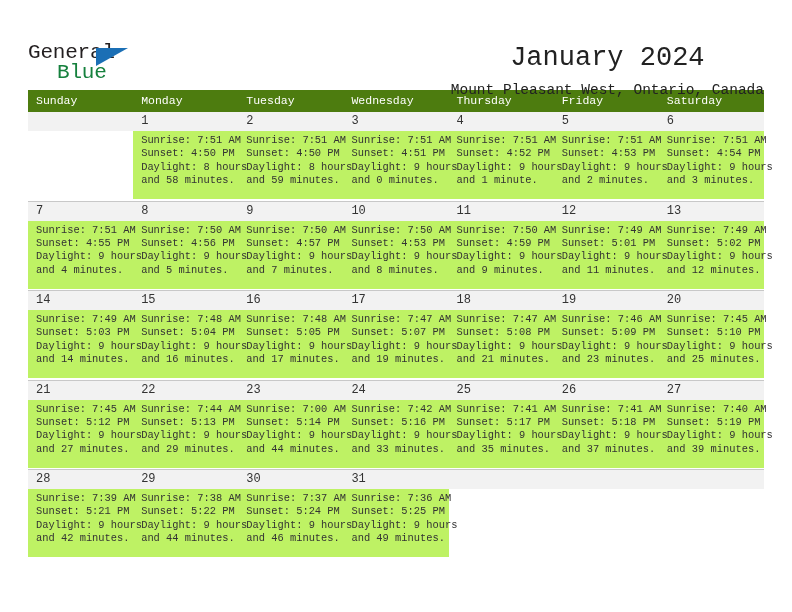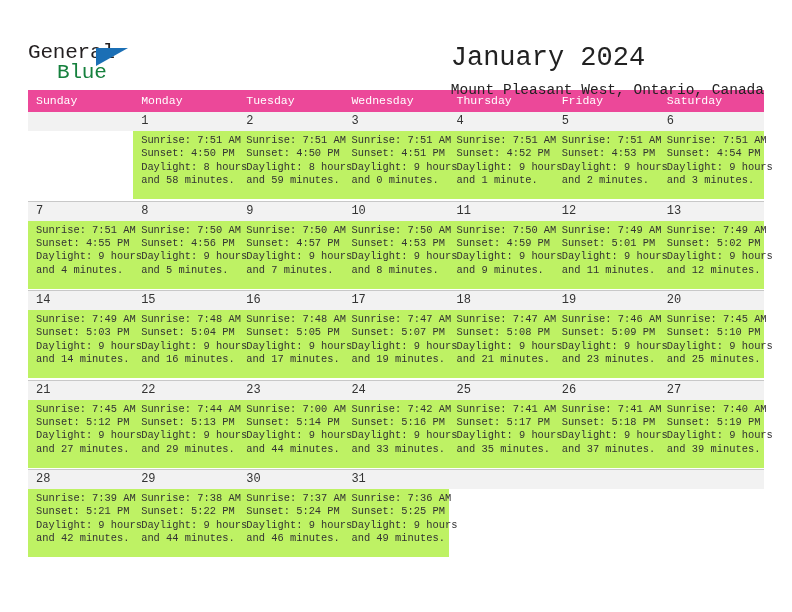--- a/index.html
+++ b/index.html
@@ -56,21 +56,21 @@
   .logo-triangle {
     position: absolute;
     left: 68px;
     top: 6px;
     width: 0;
     height: 0;
     border-left: 32px solid #1b6fb5;
     border-bottom: 18px solid transparent;
   }
   .title-block {
-    text-align: left;
+    text-align: center;
     flex: 0 0 auto;
     padding-top: 0px;
   }
   .title {
     font-size: 27px;
     font-weight: normal;
     color: #222222;
     line-height: 32px;
     margin: 0;
   }
@@ -81,21 +81,21 @@
     margin: 6px 0 0 0;
   }
 
   
   .calendar {
     width: 736px;
     border-collapse: collapse;
     table-layout: fixed;
   }
   .calendar th {
-    background: #ec4899;
+    background: #4d7c0f;
     color: #ffffff;
     font-size: 11.5px;
     font-weight: normal;
     text-align: left;
     padding: 5px 0 5px 8px;
     height: 21px;
     line-height: 12px;
   }
   .daynum-row td {
     background: #f2f2f2;

